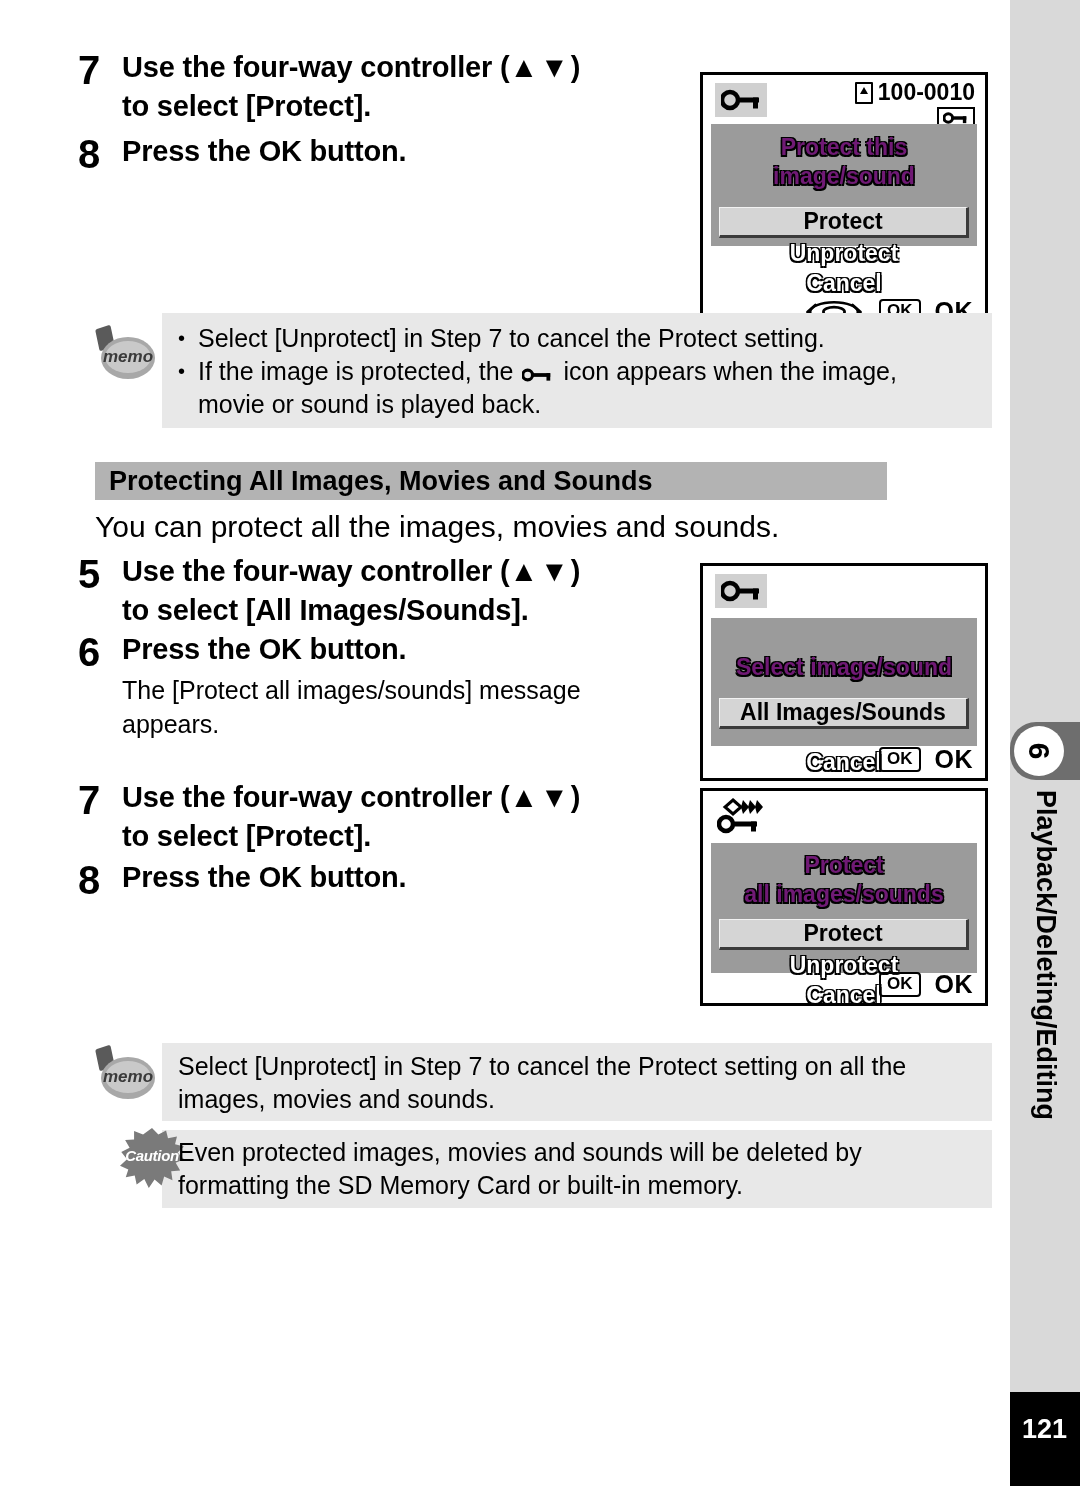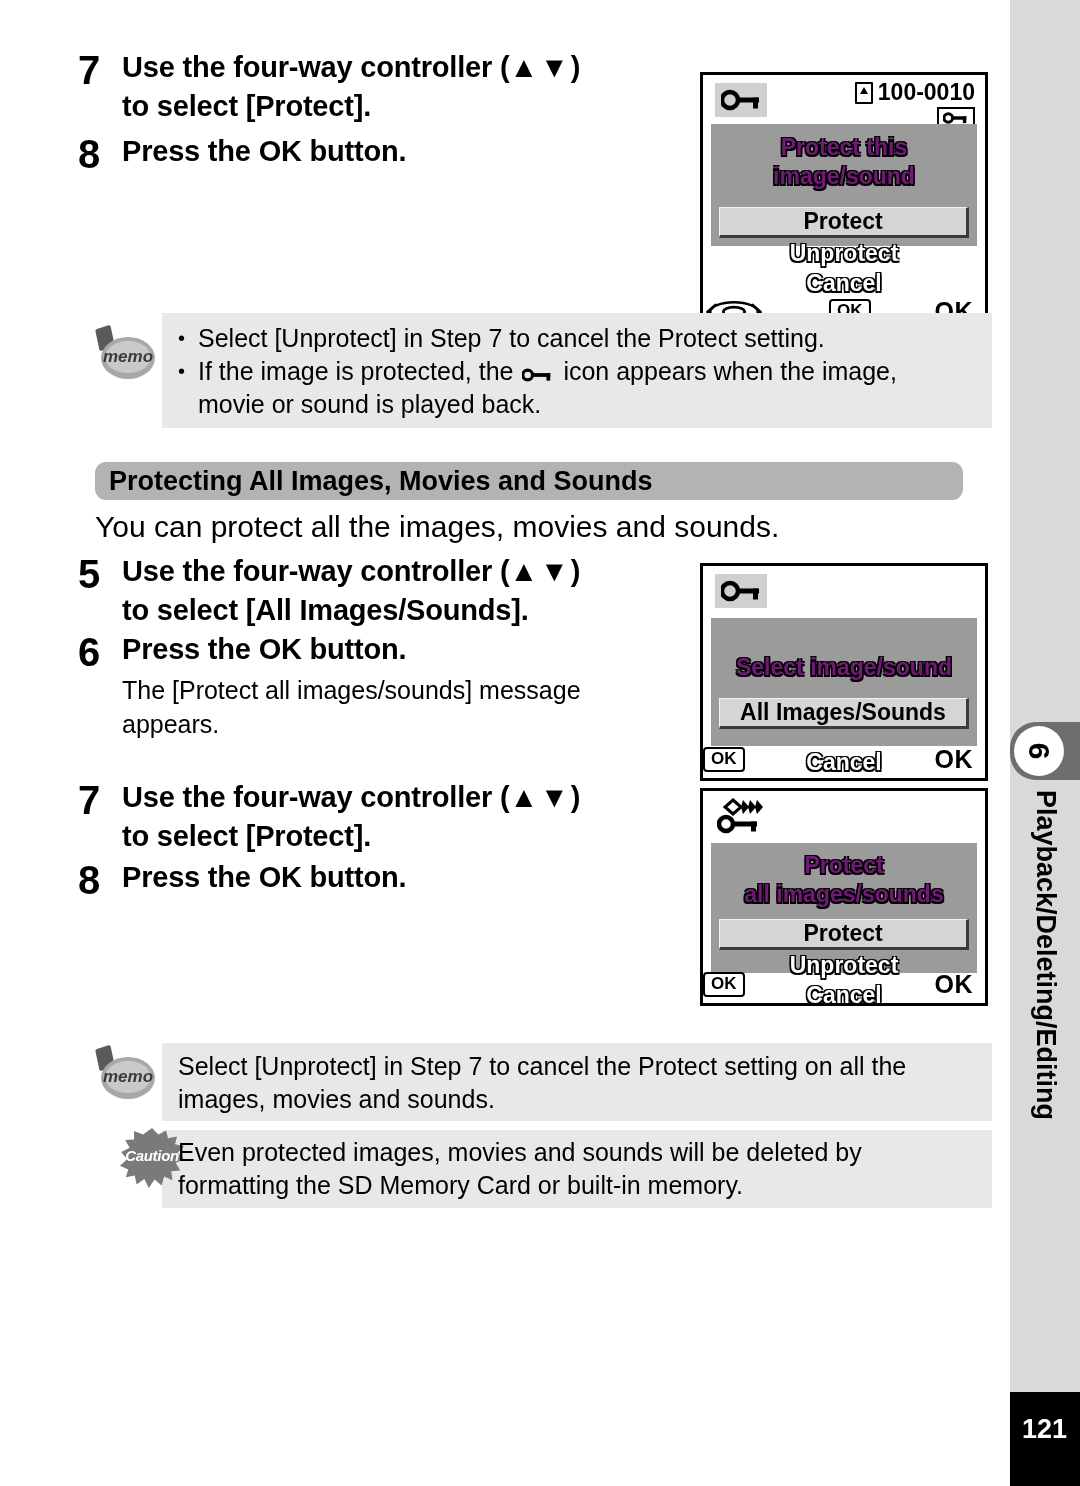--- a/index.html
+++ b/index.html
@@ -343,21 +343,21 @@
     margin: 0 8px;
     line-height: 27px;
   }
   .lcd-foot {
     position: absolute;
     left: 0;
     right: 12px;
     bottom: 4px;
     display: flex;
     align-items: center;
-    justify-content: space-between;
+    justify-content: flex-end;
     gap: 14px;
   }
   .ok-badge {
     border: 2.5px solid #000;
     border-radius: 4px;
     font-size: 17px;
     font-weight: bold;
     padding: 0px 6px 1px 6px;
     line-height: 20px;
   }
@@ -467,21 +467,21 @@
           <rect x="10" y="6" width="20" height="4" fill="#000"></rect>
           <rect x="26" y="6" width="4" height="8" fill="#000"></rect>
         </svg>
         <span>icon appears when the image,</span>
         <br>
         <span style="display:inline-block;">movie or sound is played back.</span>
       </span>
     </div>
   </div>
 
-  <div class="section-band" style="left:95px; top:462px; width:868px; height:38px;border-radius:11px;">
+  <div class="section-band" style="left:95px; top:462px; width:792px; height:38px;">
     <span>Protecting All Images, Movies and Sounds</span>
   </div>
   <div class="section-intro" style="left:95px; top:510px; width:890px;">You can protect all the images, movies and sounds.</div>
 
   <div class="step" style="left:60px; top:552px; width:620px;">
     <div class="step-num">5</div>
     <div class="step-body">
       <div class="step-title">
         <span>Use the four-way controller (</span><span class="arrows">▲▼</span><span>)</span>
       </div>

